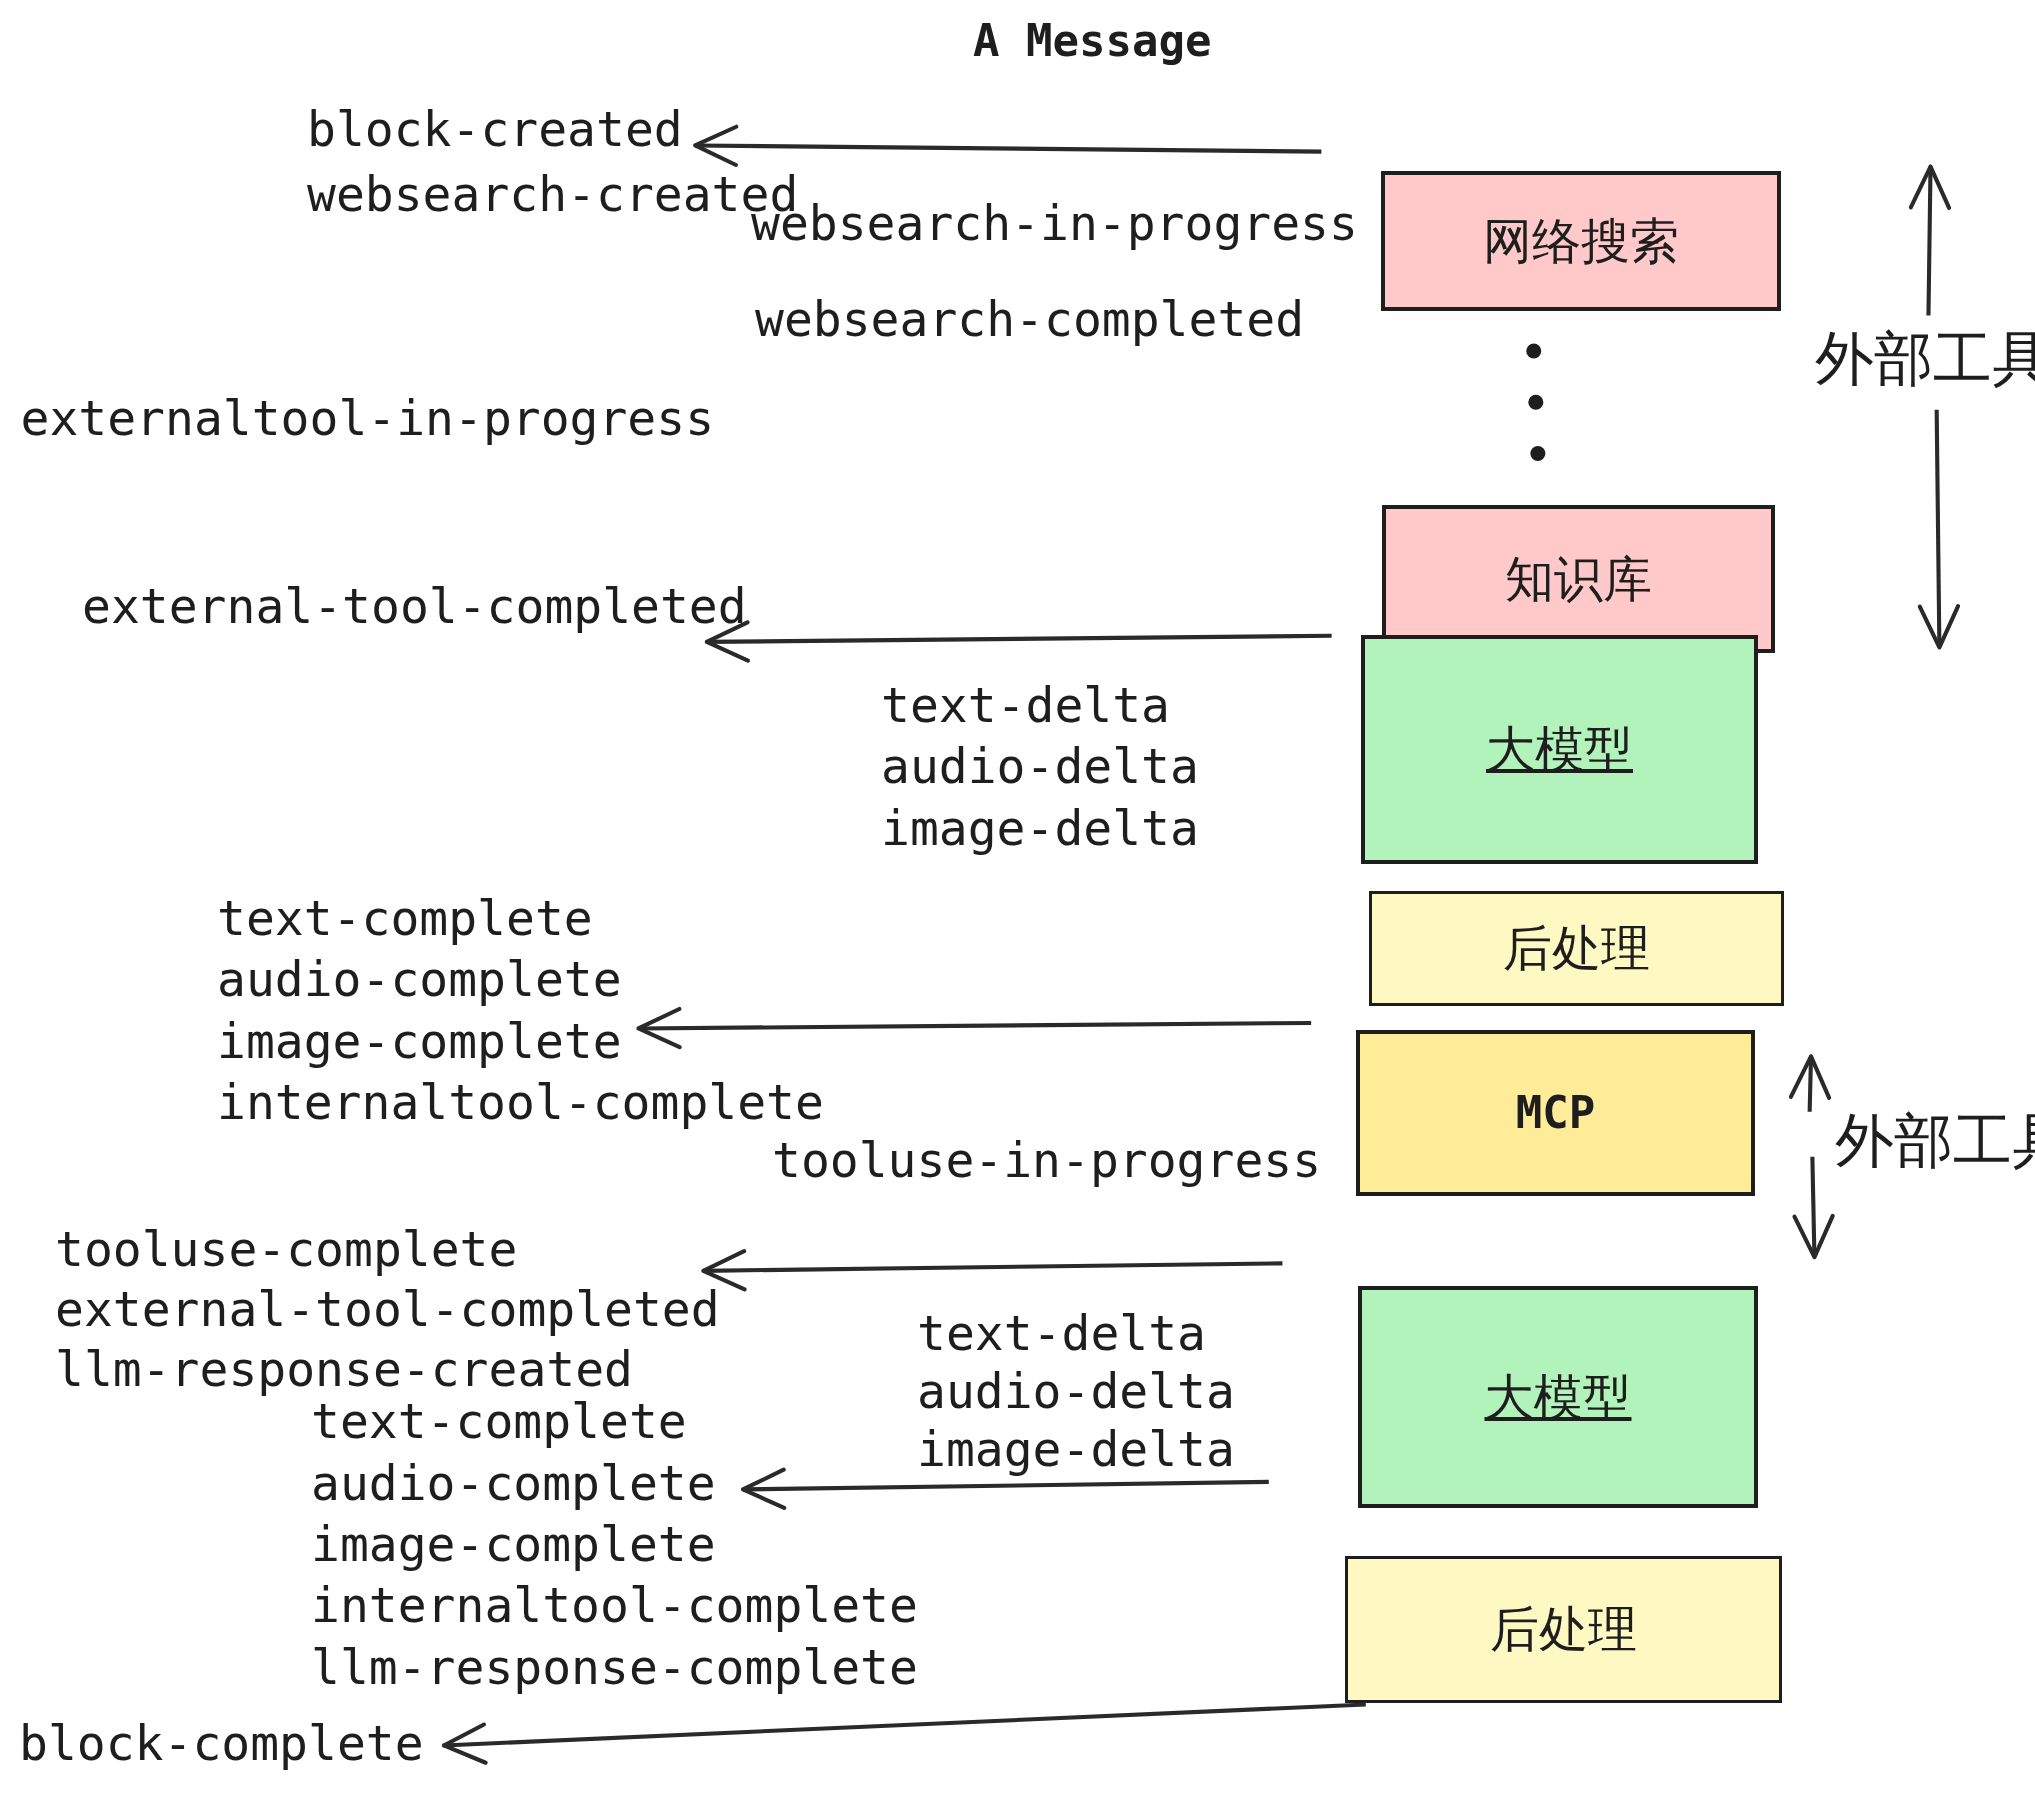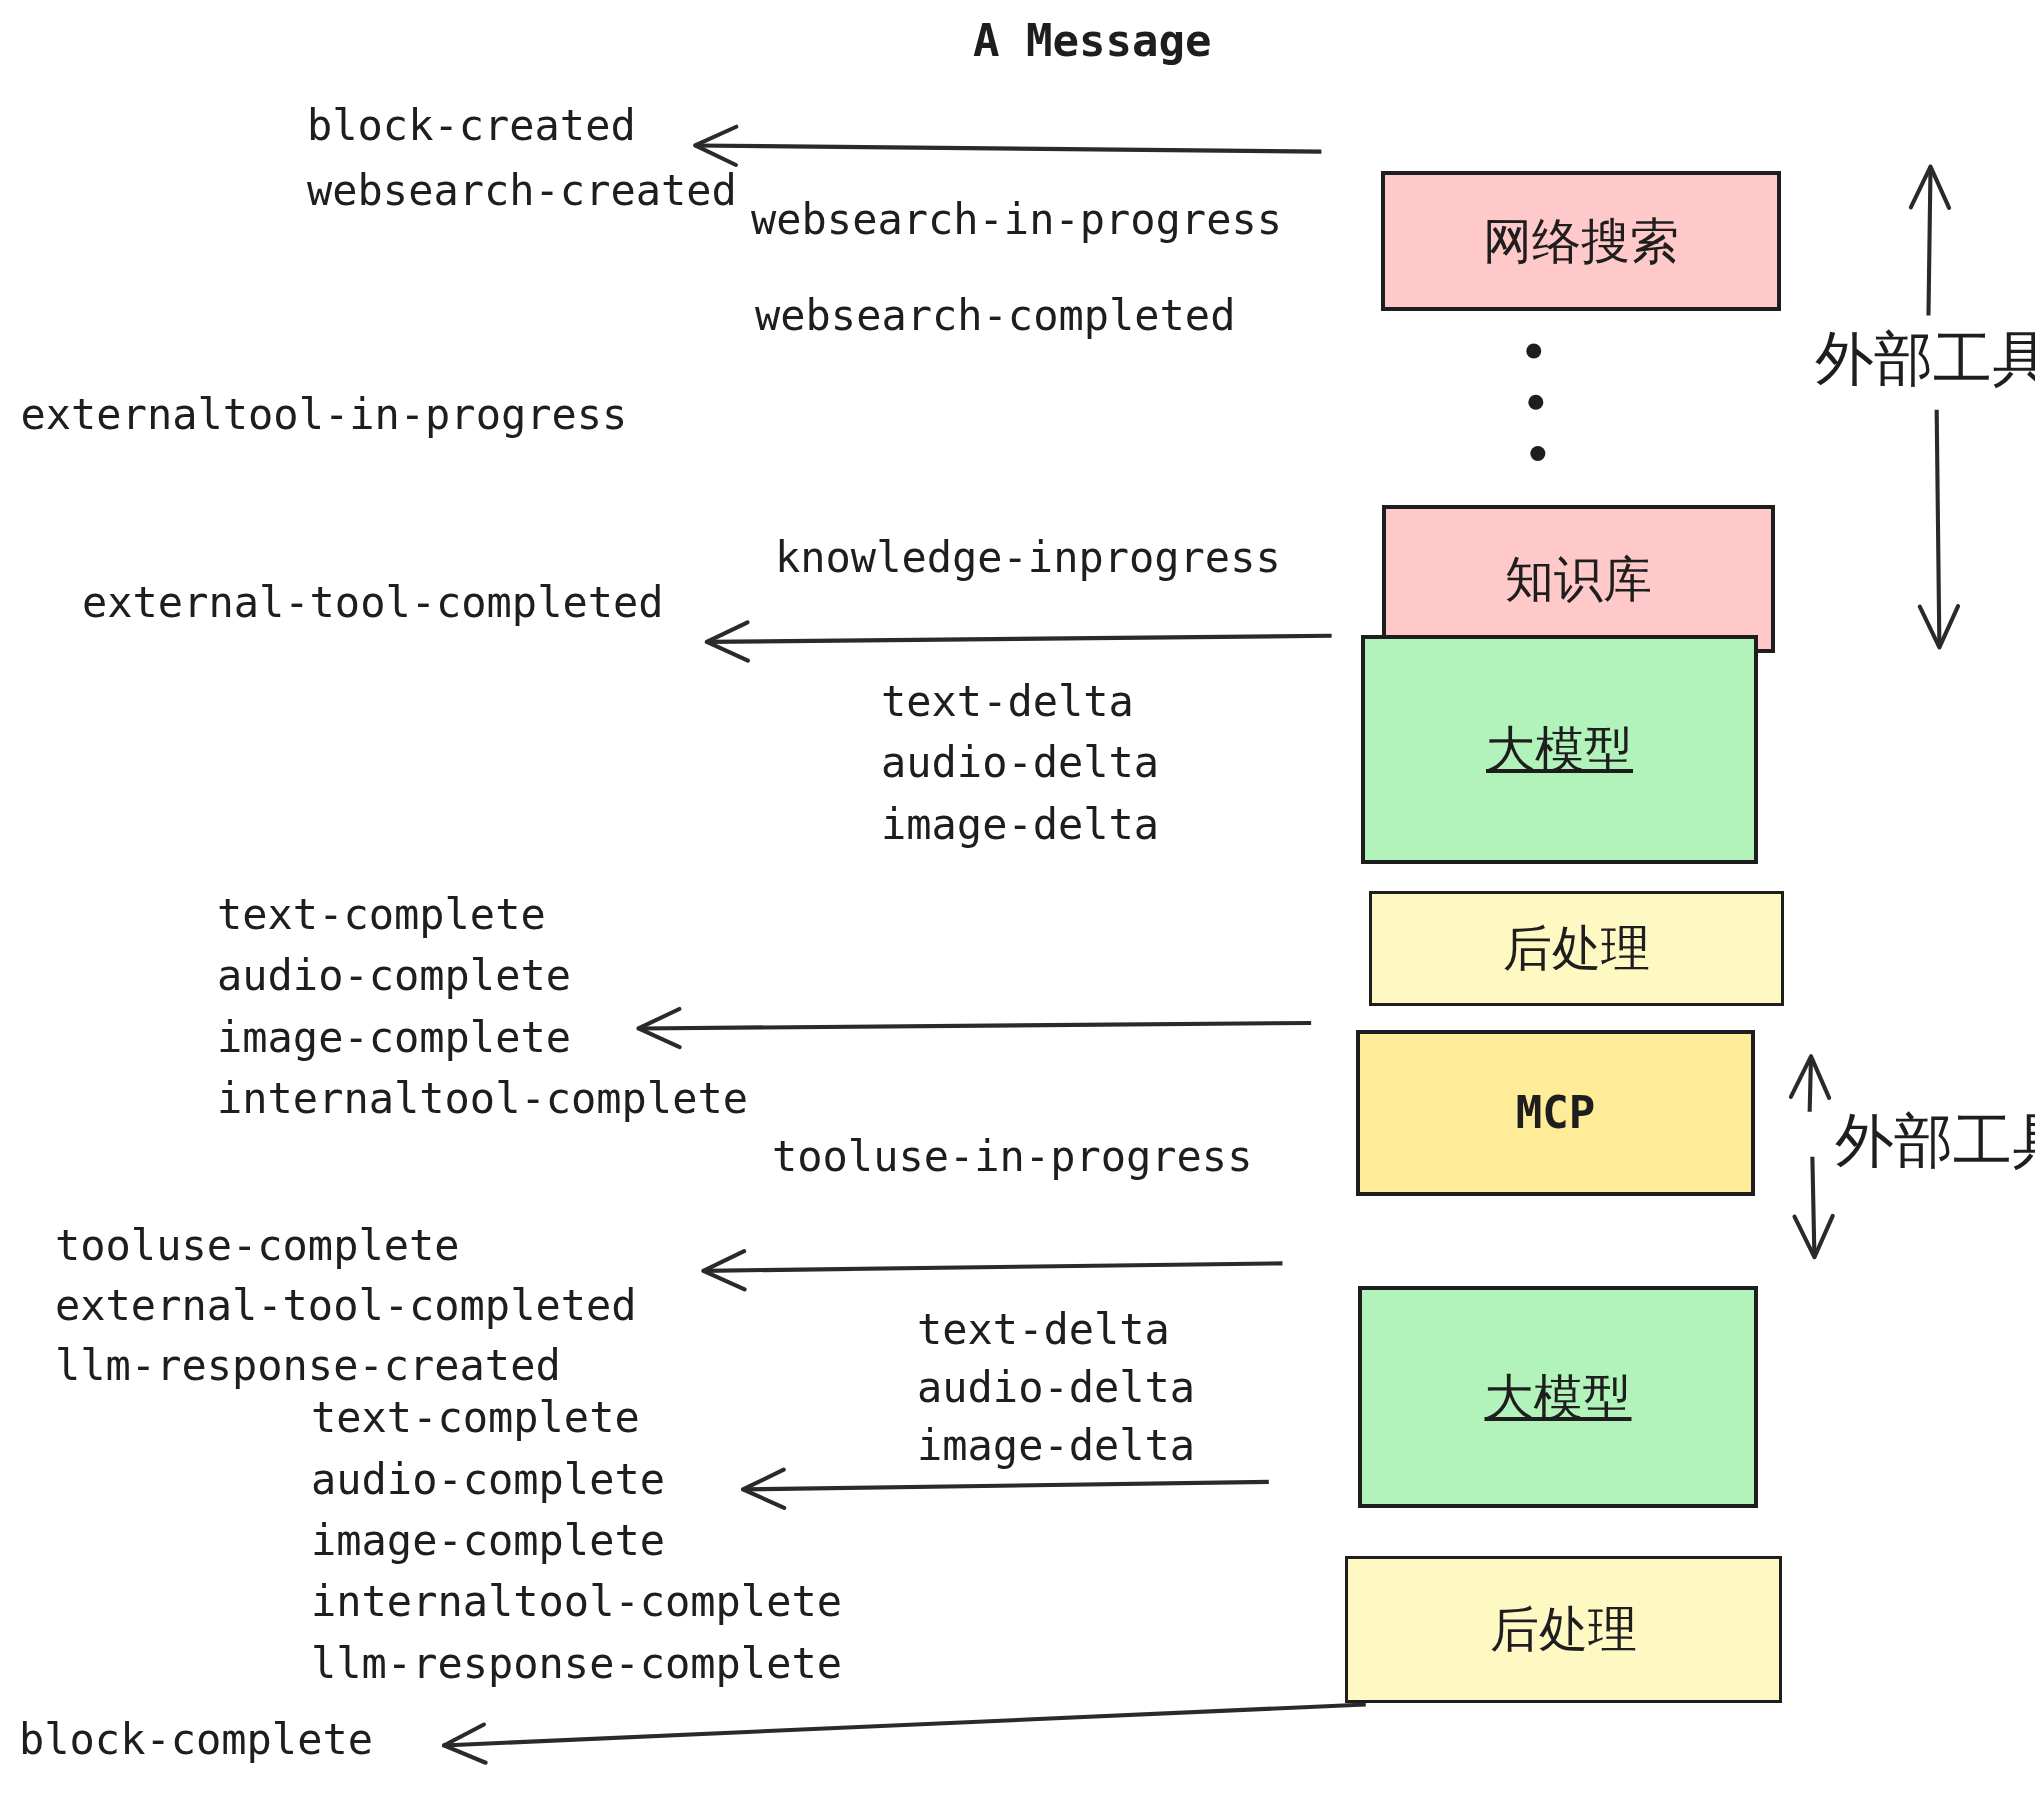--- a/index.html
+++ b/index.html
@@ -1,19 +1,19 @@
 <!DOCTYPE html>
 <html style="font-size:11px"><head>
 <meta charset="utf-8">
 <style>
   html,body{margin:0;padding:0;background:#ffffff;}
   .canvas{position:relative;width:2035px;height:1796px;background:#ffffff;
           font-family:"DejaVu Sans Mono", monospace;color:#1e1e1e;overflow:hidden;}
   svg.overlay{position:absolute;left:0;top:0;width:2035px;height:1796px;}
-  .ev{position:absolute;font-size:42px;line-height:1.05;white-space:nowrap;
+  .ev{position:absolute;font-size:48px;line-height:1.05;white-space:nowrap;
       font-family:"DejaVu Sans Mono", monospace;}
   .title{position:absolute;left:973px;top:19px;font-size:44px;line-height:1;
          font-weight:bold;white-space:nowrap;}
   .box{position:absolute;border:4.1px solid #1e1e1e;box-sizing:border-box;
        display:flex;align-items:center;justify-content:center;}
   .box .lbl{font-size:49px;line-height:1;font-family:"DejaVu Sans", sans-serif;white-space:nowrap;}
   .box.mcp .lbl{font-family:"DejaVu Sans Mono", monospace;font-size:44px;font-weight:bold;}
   .pink{background:#ffc9c9;margin-left:32px;}
   .green{background:#b2f2bb;text-decoration:underline;}
   .yellow{background:#ffec99;}
@@ -50,21 +50,20 @@
     <circle cx="2252" cy="664" r="11" fill="#1e1e1e"></circle>
   </svg>
 
   <div class="title">A Message</div>
 
   <div class="ev" style="left:307px;top:104px">block-created</div>
   <div class="ev" style="left:307px;top:169px">websearch-created</div>
   <div class="ev" style="left:751px;top:198px">websearch-in-progress</div>
   <div class="ev" style="left:755px;top:294px">websearch-completed</div>
   <div class="ev" style="left:20.5px;top:393px">externaltool-in-progress</div>
-  <div class="ev" style="left:775px;top:536px">knowledge-inprogress</div>
   <div class="ev" style="left:82px;top:581px">external-tool-completed</div>
 
   <div class="ev" style="left:881px;top:680px">text-delta</div>
   <div class="ev" style="left:881px;top:741px">audio-delta</div>
   <div class="ev" style="left:881px;top:803px">image-delta</div>
 
   <div class="ev" style="left:217px;top:893px">text-complete</div>
   <div class="ev" style="left:217px;top:954px">audio-complete</div>
   <div class="ev" style="left:217px;top:1016px">image-complete</div>
   <div class="ev" style="left:217px;top:1077px">internaltool-complete</div>

